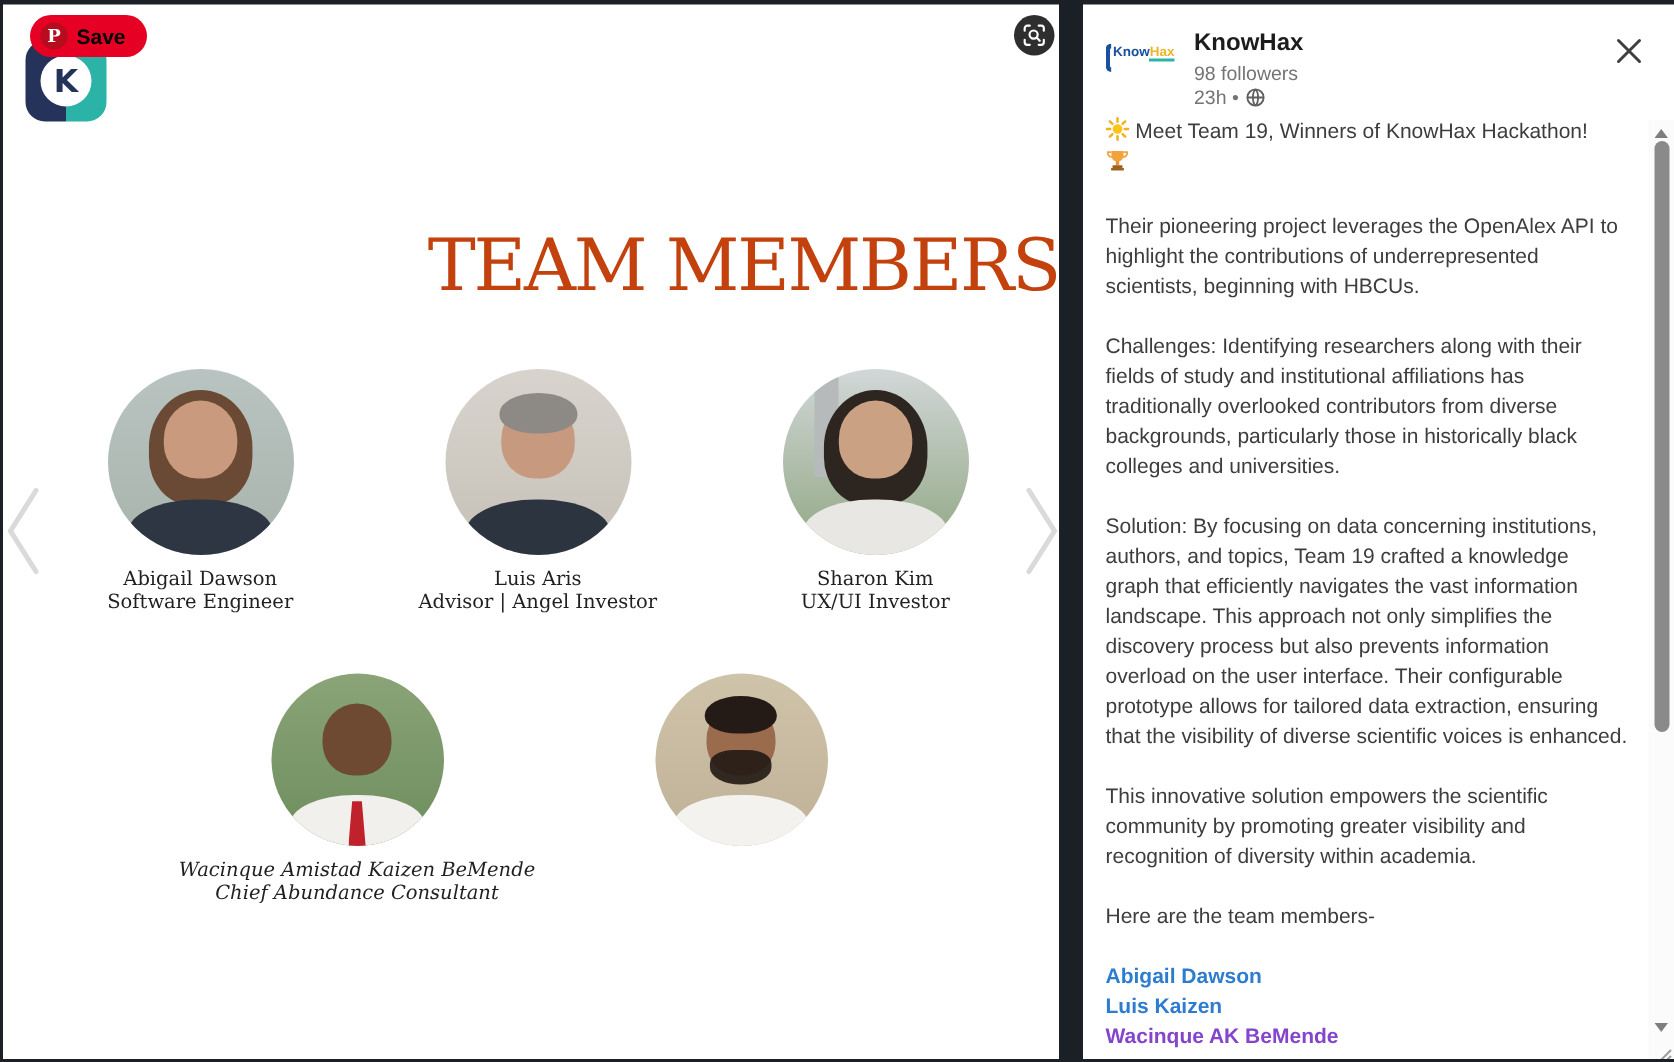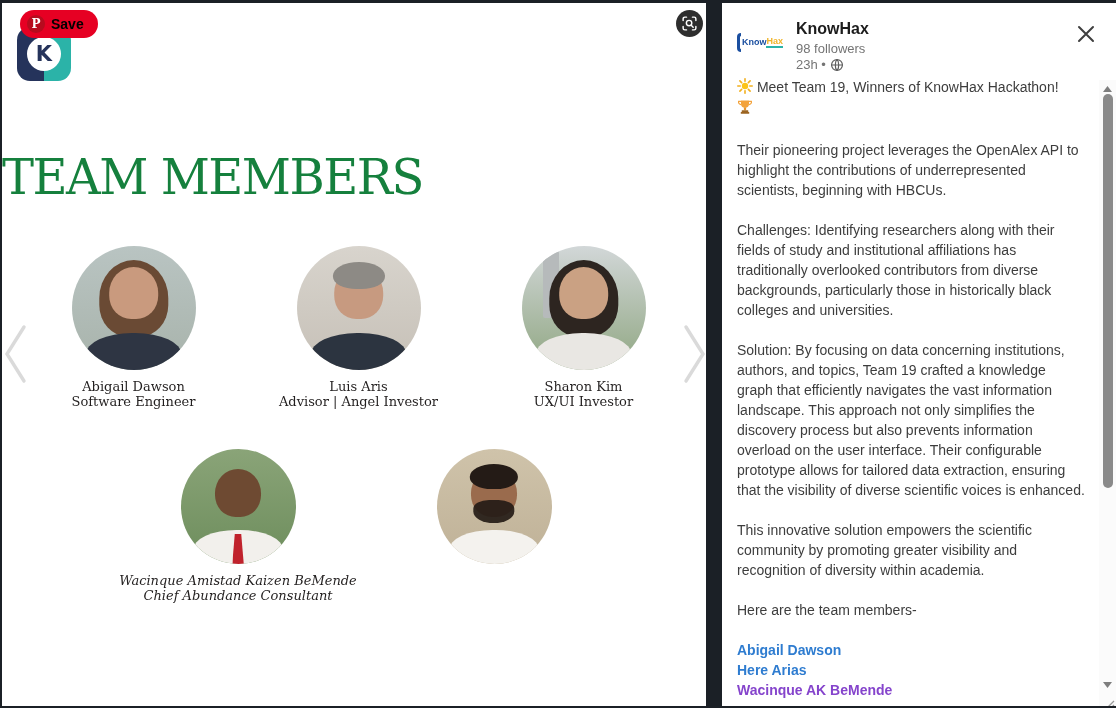--- a/index.html
+++ b/index.html
@@ -28,22 +28,22 @@
     background:linear-gradient(90deg,#25335b 50%,#2bb3a8 50%); display:flex; align-items:center;
     justify-content:center; z-index:5; cursor:pointer; }
   .app-icon .kcirc { width:34px; height:34px; background:#fff; border-radius:50%;
     display:flex; align-items:center; justify-content:center; color:#25335b; font-weight:bold;
     font-size:21px; font-family:"DejaVu Sans", sans-serif; }
 
   .lens-btn { position:absolute; left:674px; top:7px; width:27px; height:27px; border-radius:50%;
     background:rgba(17,17,17,.88); border:none; display:flex; align-items:center; justify-content:center;
     cursor:pointer; z-index:6; }
 
-  .slide-title { position:absolute; left:0; top:146px; width:100%; text-align:left;
-    font-family:"DejaVu Serif", serif; font-size:48px; letter-spacing:-1.5px; color:#15803d; }
+  .slide-title { position:absolute; left:0; top:146px; width:100%; text-align:right;
+    font-family:"DejaVu Serif", serif; font-size:48px; letter-spacing:-1.5px; color:#c2410c; }
 
   .row { position:absolute; display:flex; }
   .row1 { left:19px; top:243px; }
   .row1 .member { width:225px; }
   .row1 .avatar { width:124px; height:124px; }
   .row2 { left:108px; top:446px; }
   .row2 .member { width:256px;font-style:italic; }
   .row2 .avatar { width:115px; height:115px; }
 
   .member { display:flex; flex-direction:column; align-items:center; }
@@ -77,21 +77,21 @@
   .chev.left { left:0; }
   .chev.right { left:680px; }
 
   
   .divider-strip { position:absolute; left:706px; top:0; width:16px; height:708px; background:#1b2026; z-index:40; }
 
   
   .post-panel { position:absolute; left:722px; top:3px; width:377px; height:703px; background:#fff; }
 
   .ph-logo { position:absolute; left:15px; top:26px; width:46px; height:26px; display:flex;
-    align-items:center; cursor:pointer; }
+    align-items:flex-start; cursor:pointer; }
   .khx-bracket { width:7px; height:19px; border:3px solid #1b4fa0; border-right:none;
     border-radius:7px 0 0 7px; margin-right:1px; }
   .khx-know { color:#1b4fa0; font-size:9px; font-weight:bold; }
   .khx-hax { color:#f0b429; font-size:9px; font-weight:bold; border-bottom:2px solid #2bb3a8; }
 
   .ph-name { position:absolute; left:74px; top:17px; font-size:16px; font-weight:bold; color:#1c1c1c; cursor:pointer;text-align:right; }
   .ph-followers { position:absolute; left:74px; top:38px; font-size:13px; color:#747474; }
   .ph-time { position:absolute; left:74px; top:54px; font-size:13px; color:#747474;
     display:flex; align-items:center; gap:4px; }
 
@@ -278,21 +278,21 @@
           </svg>
         </span>
       </p>
       <p>Their pioneering project leverages the OpenAlex API to highlight the contributions of underrepresented scientists, beginning with HBCUs.</p>
       <p>Challenges: Identifying researchers along with their fields of study and institutional affiliations has traditionally overlooked contributors from diverse backgrounds, particularly those in historically black colleges and universities.</p>
       <p>Solution: By focusing on data concerning institutions, authors, and topics, Team 19 crafted a knowledge graph that efficiently navigates the vast information landscape. This approach not only simplifies the discovery process but also prevents information overload on the user interface. Their configurable prototype allows for tailored data extraction, ensuring that the visibility of diverse scientific voices is enhanced.</p>
       <p>This innovative solution empowers the scientific community by promoting greater visibility and recognition of diversity within academia.</p>
       <p class="post-closing">Here are the team members-</p>
       <div class="post-links">
         <a href="#" style="color: rgb(46, 124, 208);">Abigail Dawson</a>
-        <a href="#" style="color: rgb(46, 124, 208);">Here Arias</a>
+        <a href="#" style="color: rgb(46, 124, 208);">Luis Kaizen</a>
         <a href="#" style="color: rgb(133, 68, 204);">Wacinque AK BeMende</a>
       </div>
     </div>
   </div>
 
   <div class="scrollbar">
     <button class="sb-btn sb-up">
       <svg width="9" height="6" viewBox="0 0 9 6">
         <path d="M4.5 0 L9 6 H0 Z" fill="#7e7e7e"></path>
       </svg>

